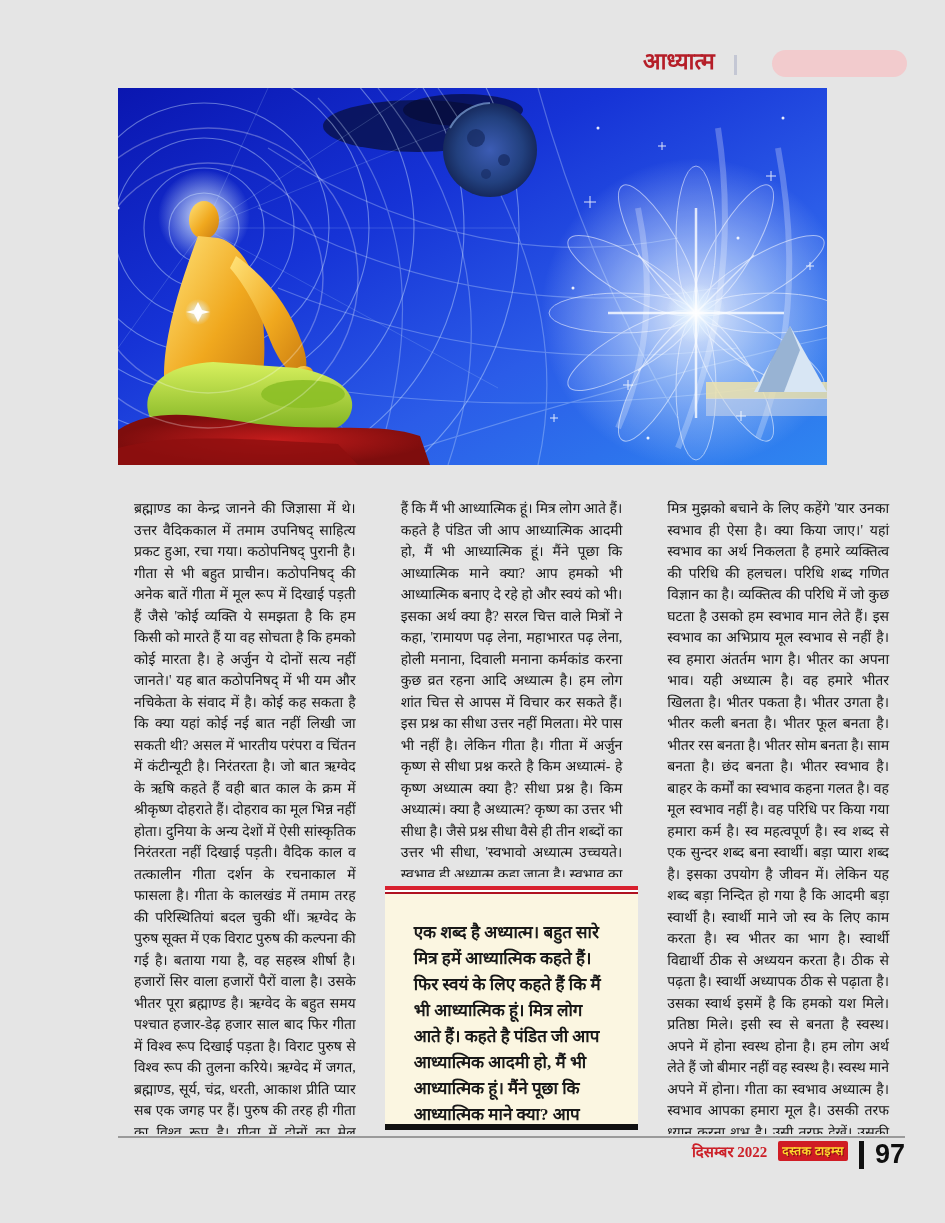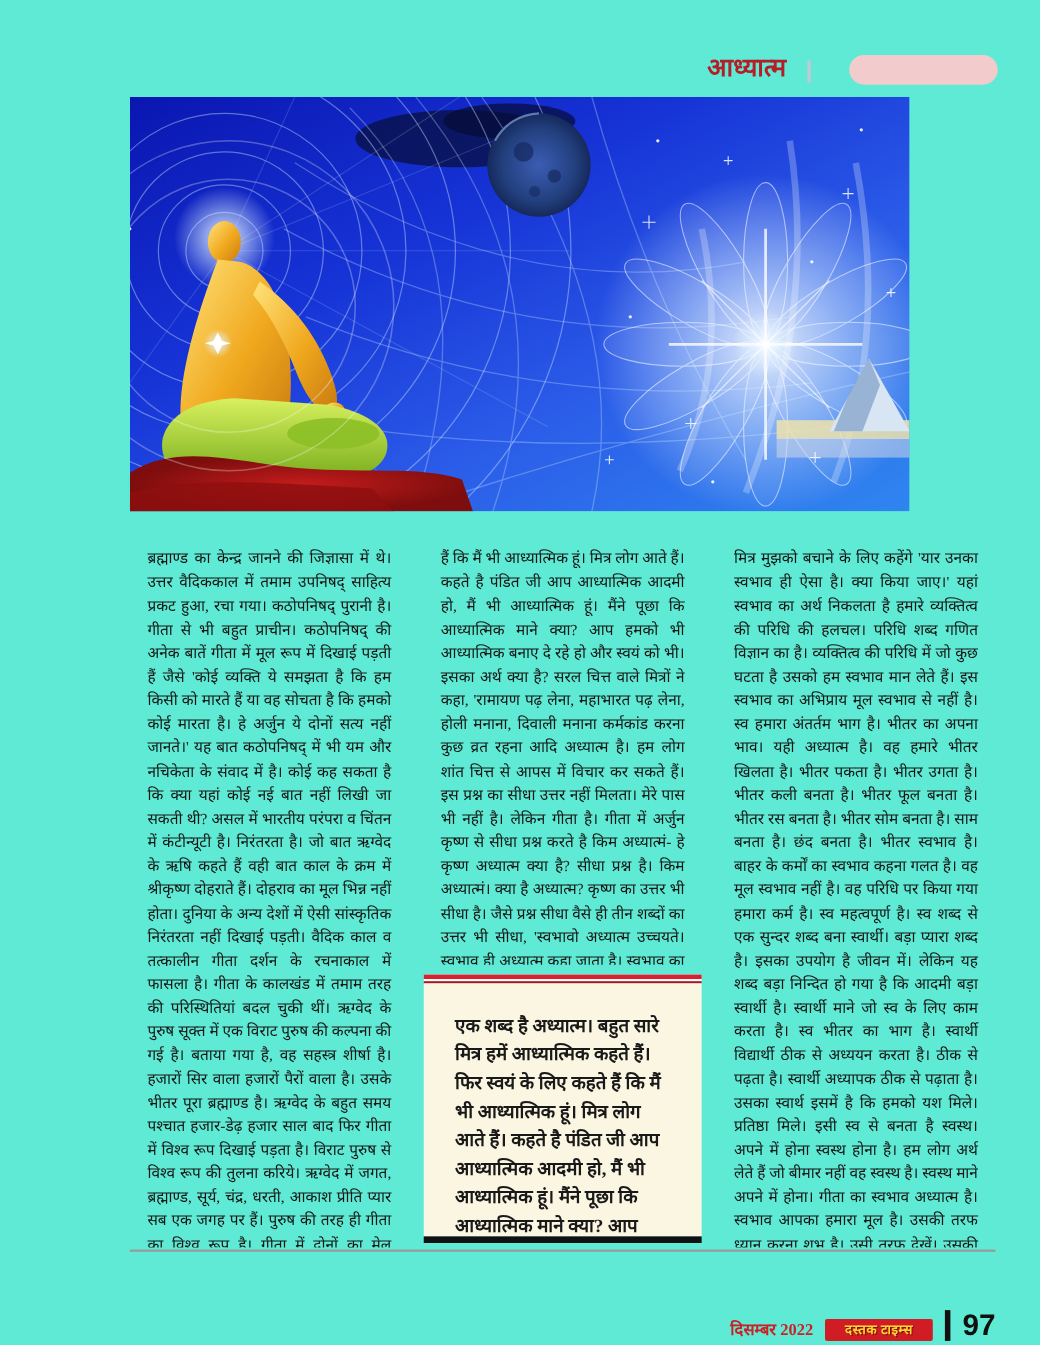--- a/index.html
+++ b/index.html
@@ -1,16 +1,16 @@
 <!DOCTYPE html>
 <html><head>
 <meta charset="utf-8">
 <style>
   html,body{margin:0;padding:0;background:#ffffff;}
-  .page{position:relative;width:945px;height:1223px;background:#5eead4;overflow:hidden;
+  .page{position:relative;width:945px;height:1223px;background:#e5e5e5;overflow:hidden;
         font-family:"Liberation Serif","DejaVu Serif",serif;color:#151515;}
 
   
   .section-label{position:absolute;left:643px;top:50px;font-size:23px;font-weight:bold;color:#b51e28;line-height:1;}
   .header-divider{position:absolute;left:734px;top:55px;width:3px;height:20px;background:#c4c7d4;}
   .header-pill{position:absolute;left:772px;top:50px;width:135px;height:27px;border-radius:14px;background:#f2cbcd;}
 
   
   .hero{position:absolute;left:118px;top:88px;width:709px;height:377px;overflow:hidden;}
   .hero svg{display:block;width:100%;height:100%;}
@@ -22,24 +22,24 @@
   .col .indent{text-indent:22px;}
   .col2-body{height:395px;overflow:hidden;}
 
   .pull-rule-top{margin-top:9px;border-top:4px solid #d8202e;border-bottom:2px solid #b01220;height:2px;background:#ffffff;}
   .pull-quote{background:#fbf6e1;padding:10px 13px 12px 13px;max-height:208px;overflow:hidden;}
   .pull-quote p{font-size:17px;line-height:26px;font-weight:bold;text-align:left;color:#191919;}
   .pull-rule-bottom{height:6px;background:#111111;}
 
   
   .footer-rule{position:absolute;left:118px;top:1136px;width:787px;height:2px;background:#9a9a9a;}
-  .footer{position:absolute;right:40px;top:1141px;display:flex;align-items:flex-end;gap:11px;height:30px;margin-top:48px;}
+  .footer{position:absolute;right:40px;top:1141px;display:flex;align-items:flex-start;gap:11px;height:30px;}
   .footer-date{color:#cc2028;font-weight:bold;font-size:15px;}
   .footer-logo{background:#d01c24;color:#ffd62e;font-weight:bold;font-size:12px;line-height:1;
-               padding:4px 18px;letter-spacing:.5px;text-shadow:1px 1px 0 #7e0e12;border-radius:2px;}
+               padding:4px 4px;letter-spacing:.5px;text-shadow:1px 1px 0 #7e0e12;border-radius:2px;}
   .footer-bar{width:5px;height:28px;background:#101010;}
   .footer-page{font-size:27px;font-weight:bold;color:#101010;font-family:"Liberation Sans","DejaVu Sans",sans-serif;line-height:1;}
 </style>
 </head>
 <body>
 
 <div class="page">
 
   <span class="section-label">आध्यात्म</span>
   <span class="header-divider"></span>

